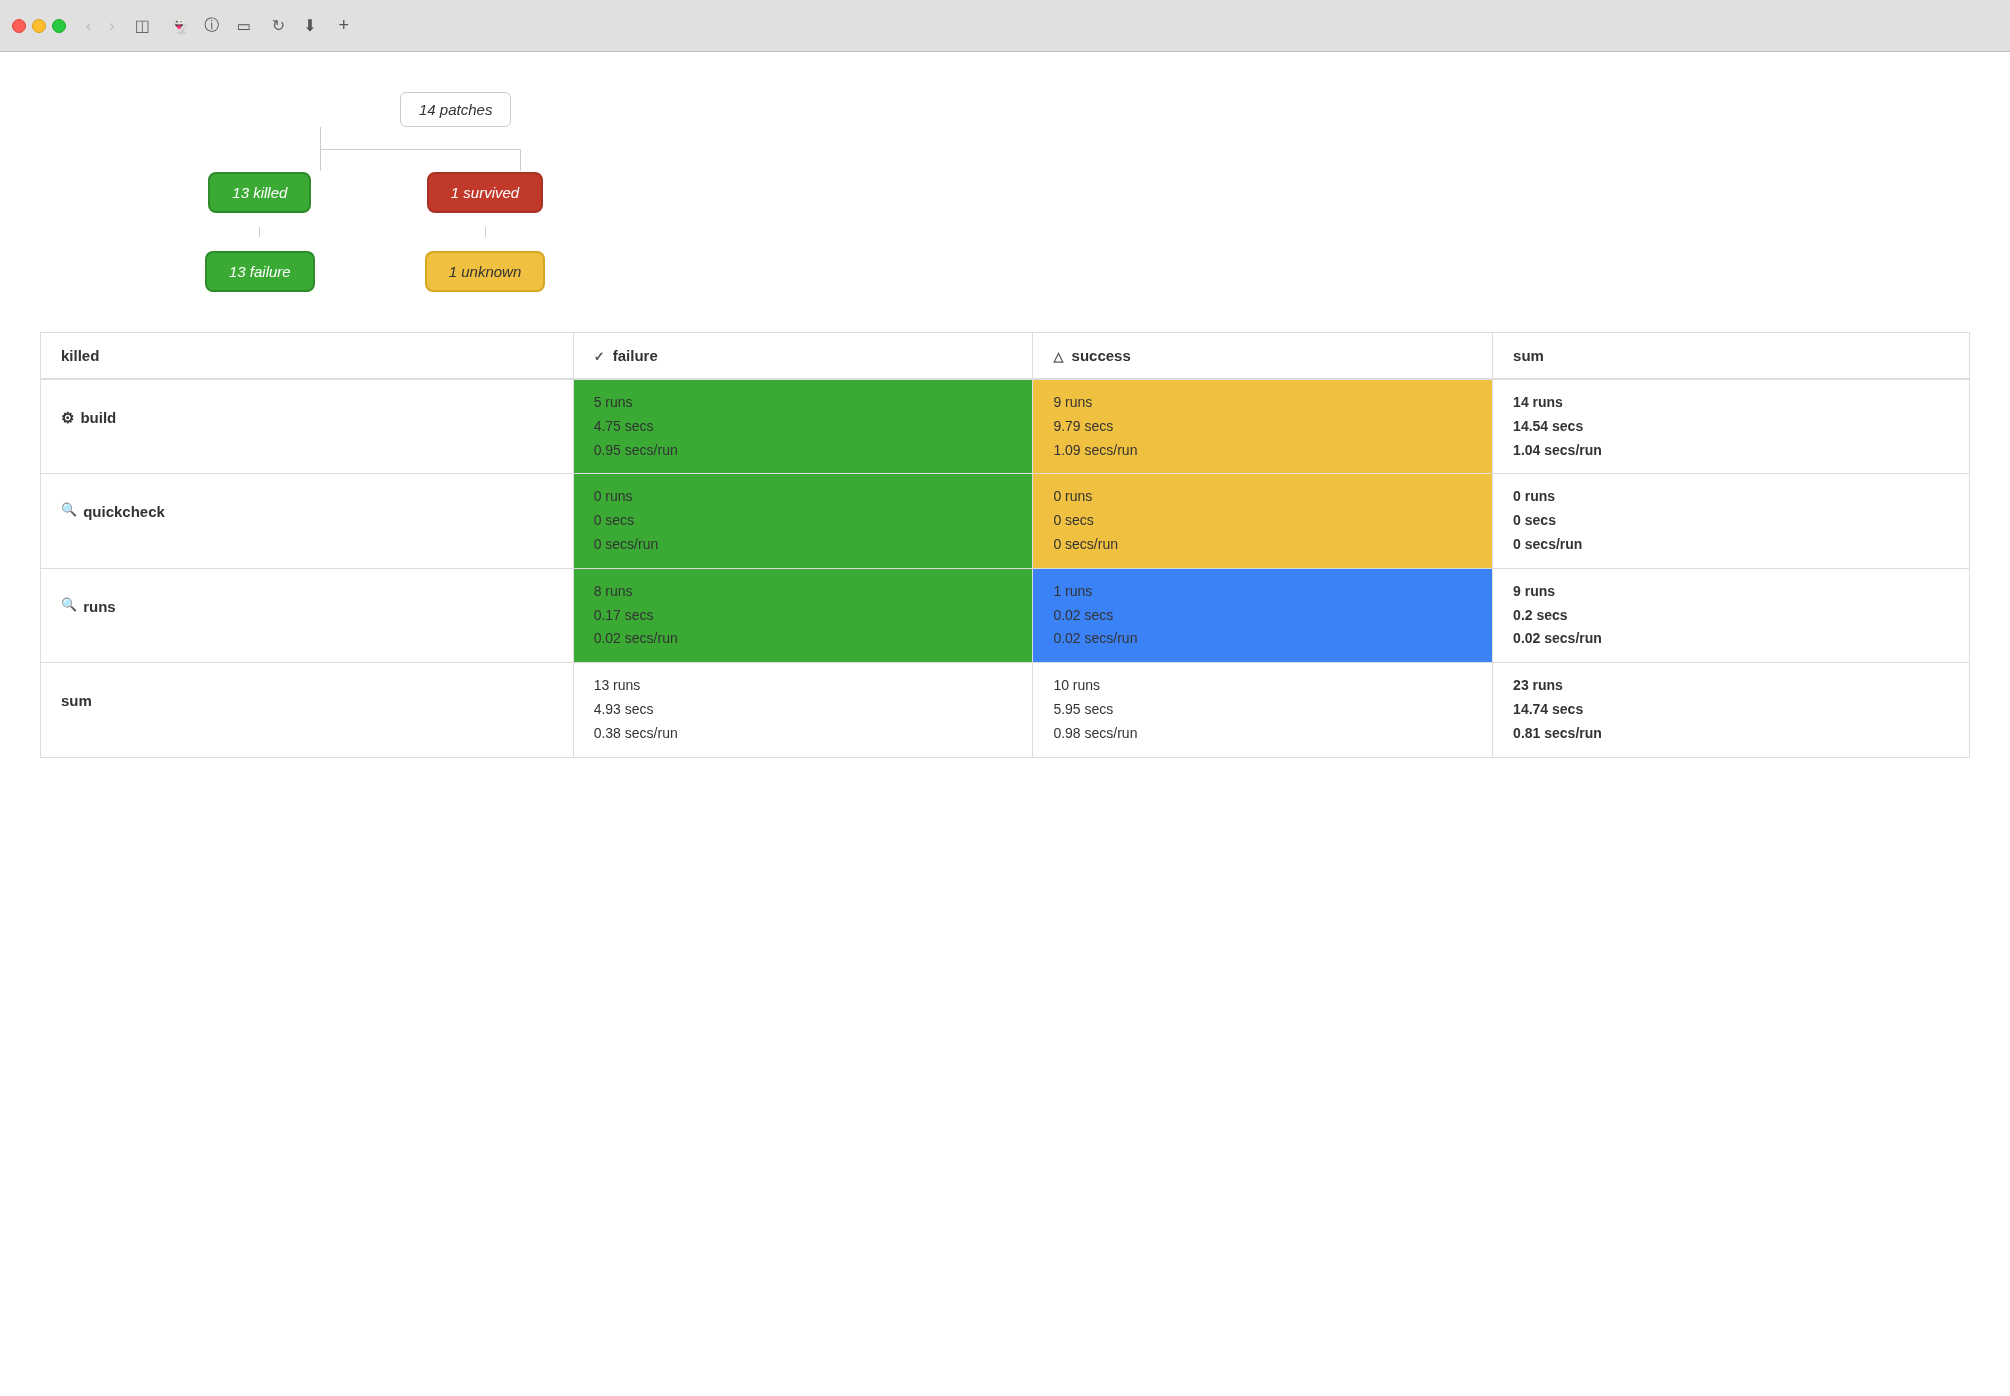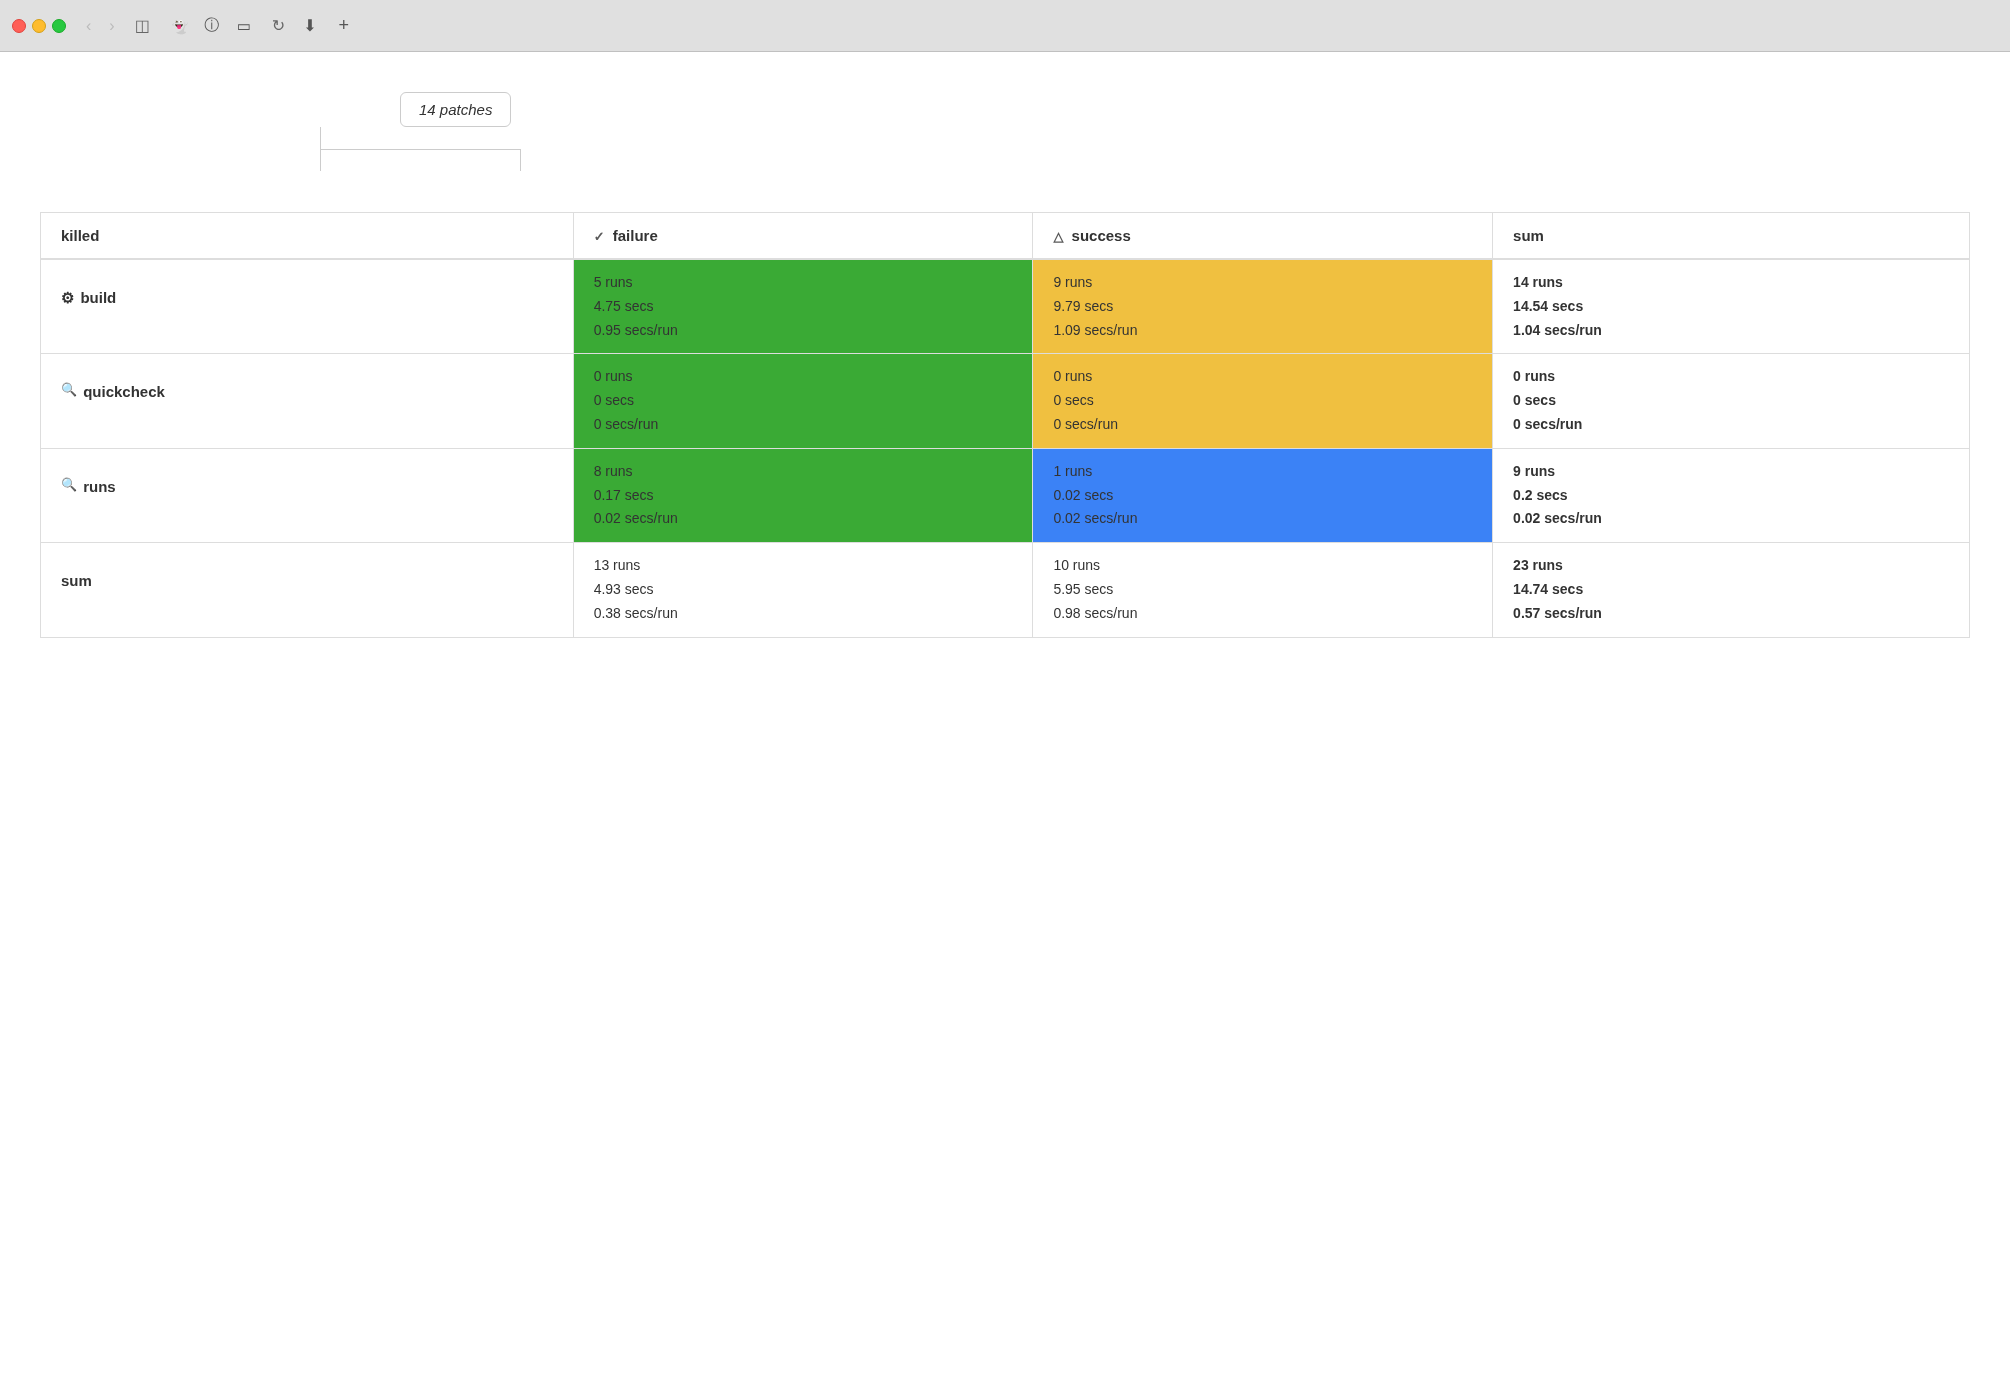--- a/index.html
+++ b/index.html
@@ -280,20 +280,44 @@
 
         <div style="position: absolute; left: 60px; top: 0; width: 1px; height: 22px; background: #ccc;"></div>
 
         <div style="position: absolute; left: 60px; top: 22px; width: 200px; height: 1px; background: #ccc;"></div>
 
         <div style="position: absolute; left: 60px; top: 22px; width: 1px; height: 22px; background: #ccc;"></div>
 
         <div style="position: absolute; left: 260px; top: 22px; width: 1px; height: 22px; background: #ccc;"></div>
       </div>
 
+      <div style="display: flex; gap: 110px; margin-left: 145px;">
+
+        <div style="display: flex; flex-direction: column; align-items: center; gap: 14px;">
+          <div class="node-green-light">
+            <span>13 killed</span>
+          </div>
+
+          <div style="width: 1px; height: 10px; background: #ccc;"></div>
+          <div class="node-green">
+            <span>13 failure</span>
+          </div>
+        </div>
+
+        <div style="display: flex; flex-direction: column; align-items: center; gap: 14px;">
+          <div class="node-red">
+            <span>1 survived</span>
+          </div>
+
+          <div style="width: 1px; height: 10px; background: #ccc;"></div>
+          <div class="node-yellow">
+            <span>1 unknown</span>
+          </div>
+        </div>
+      </div>
     </div>
   </div>
 
   <table class="data-table">
     <thead>
       <tr>
         <th>
           <span>killed</span>
         </th>
         <th>
@@ -395,19 +419,19 @@
           <div>0.38 secs/run</div>
         </td>
         <td>
           <div>10 runs</div>
           <div>5.95 secs</div>
           <div>0.98 secs/run</div>
         </td>
         <td>
           <div>23 runs</div>
           <div>14.74 secs</div>
-          <div>0.57 secs/run</div>
+          <div>0.81 secs/run</div>
         </td>
       </tr>
     </tbody>
   </table>
 
 </div>
 
 </body></html>

